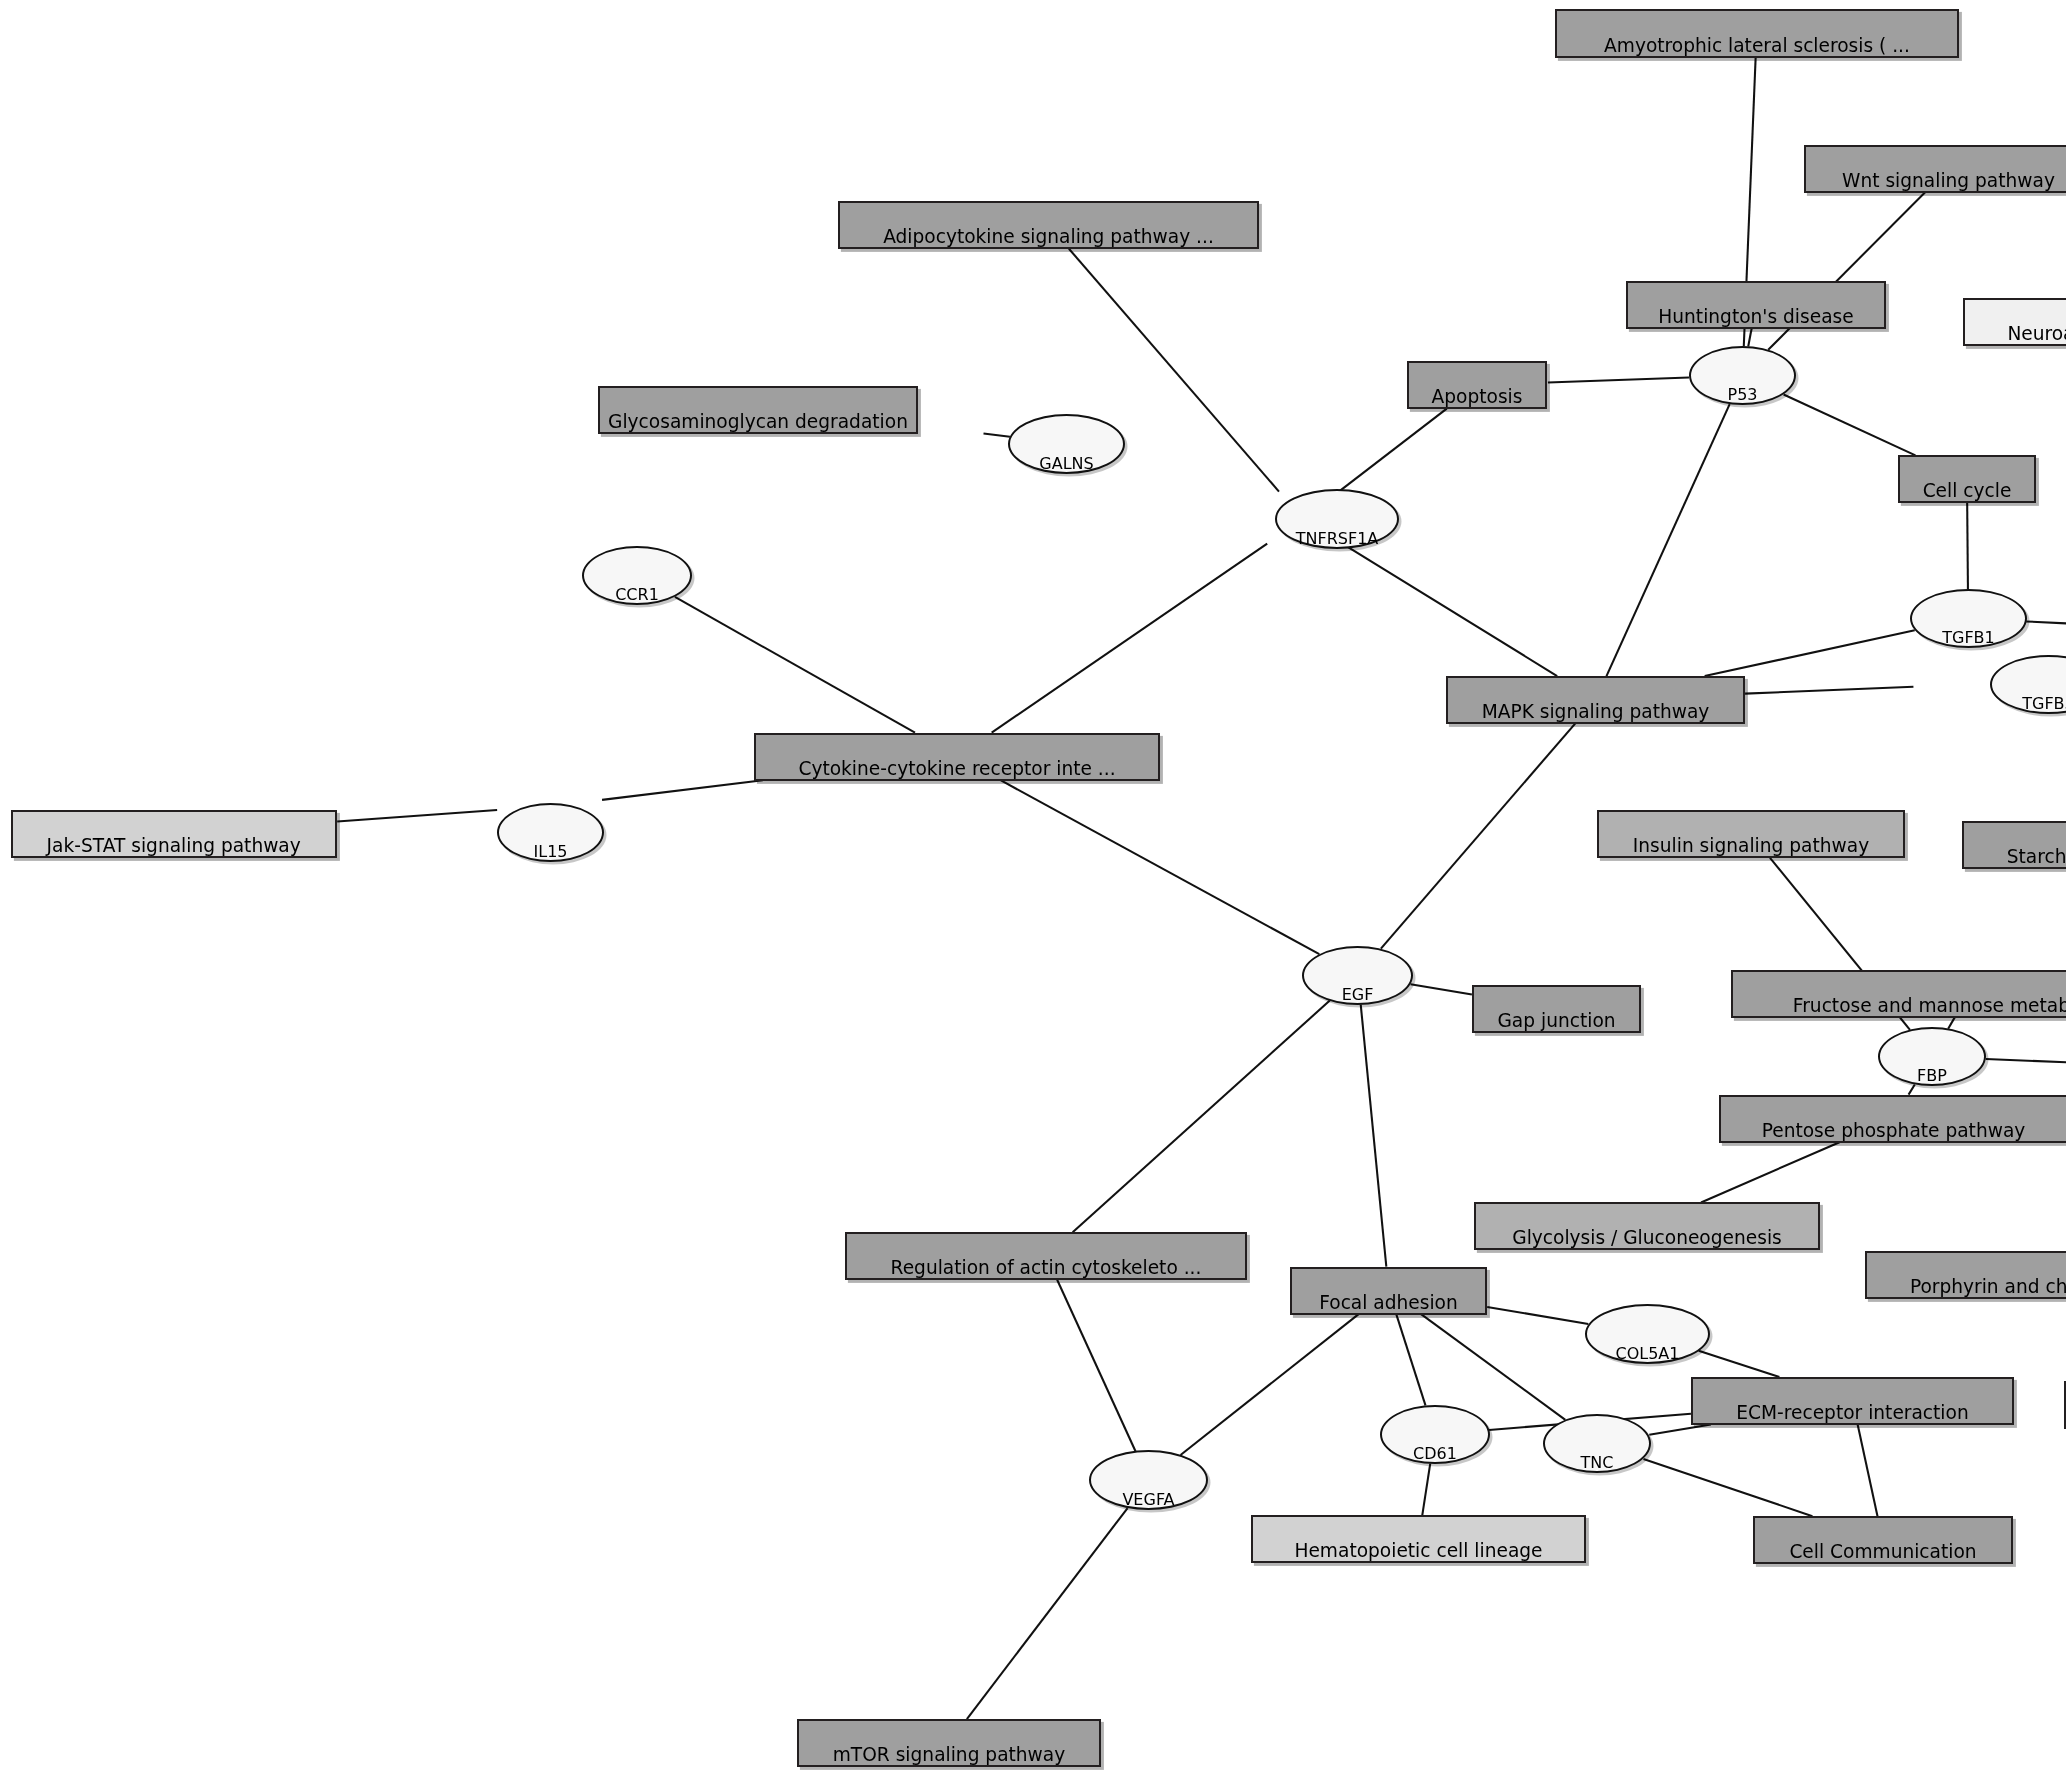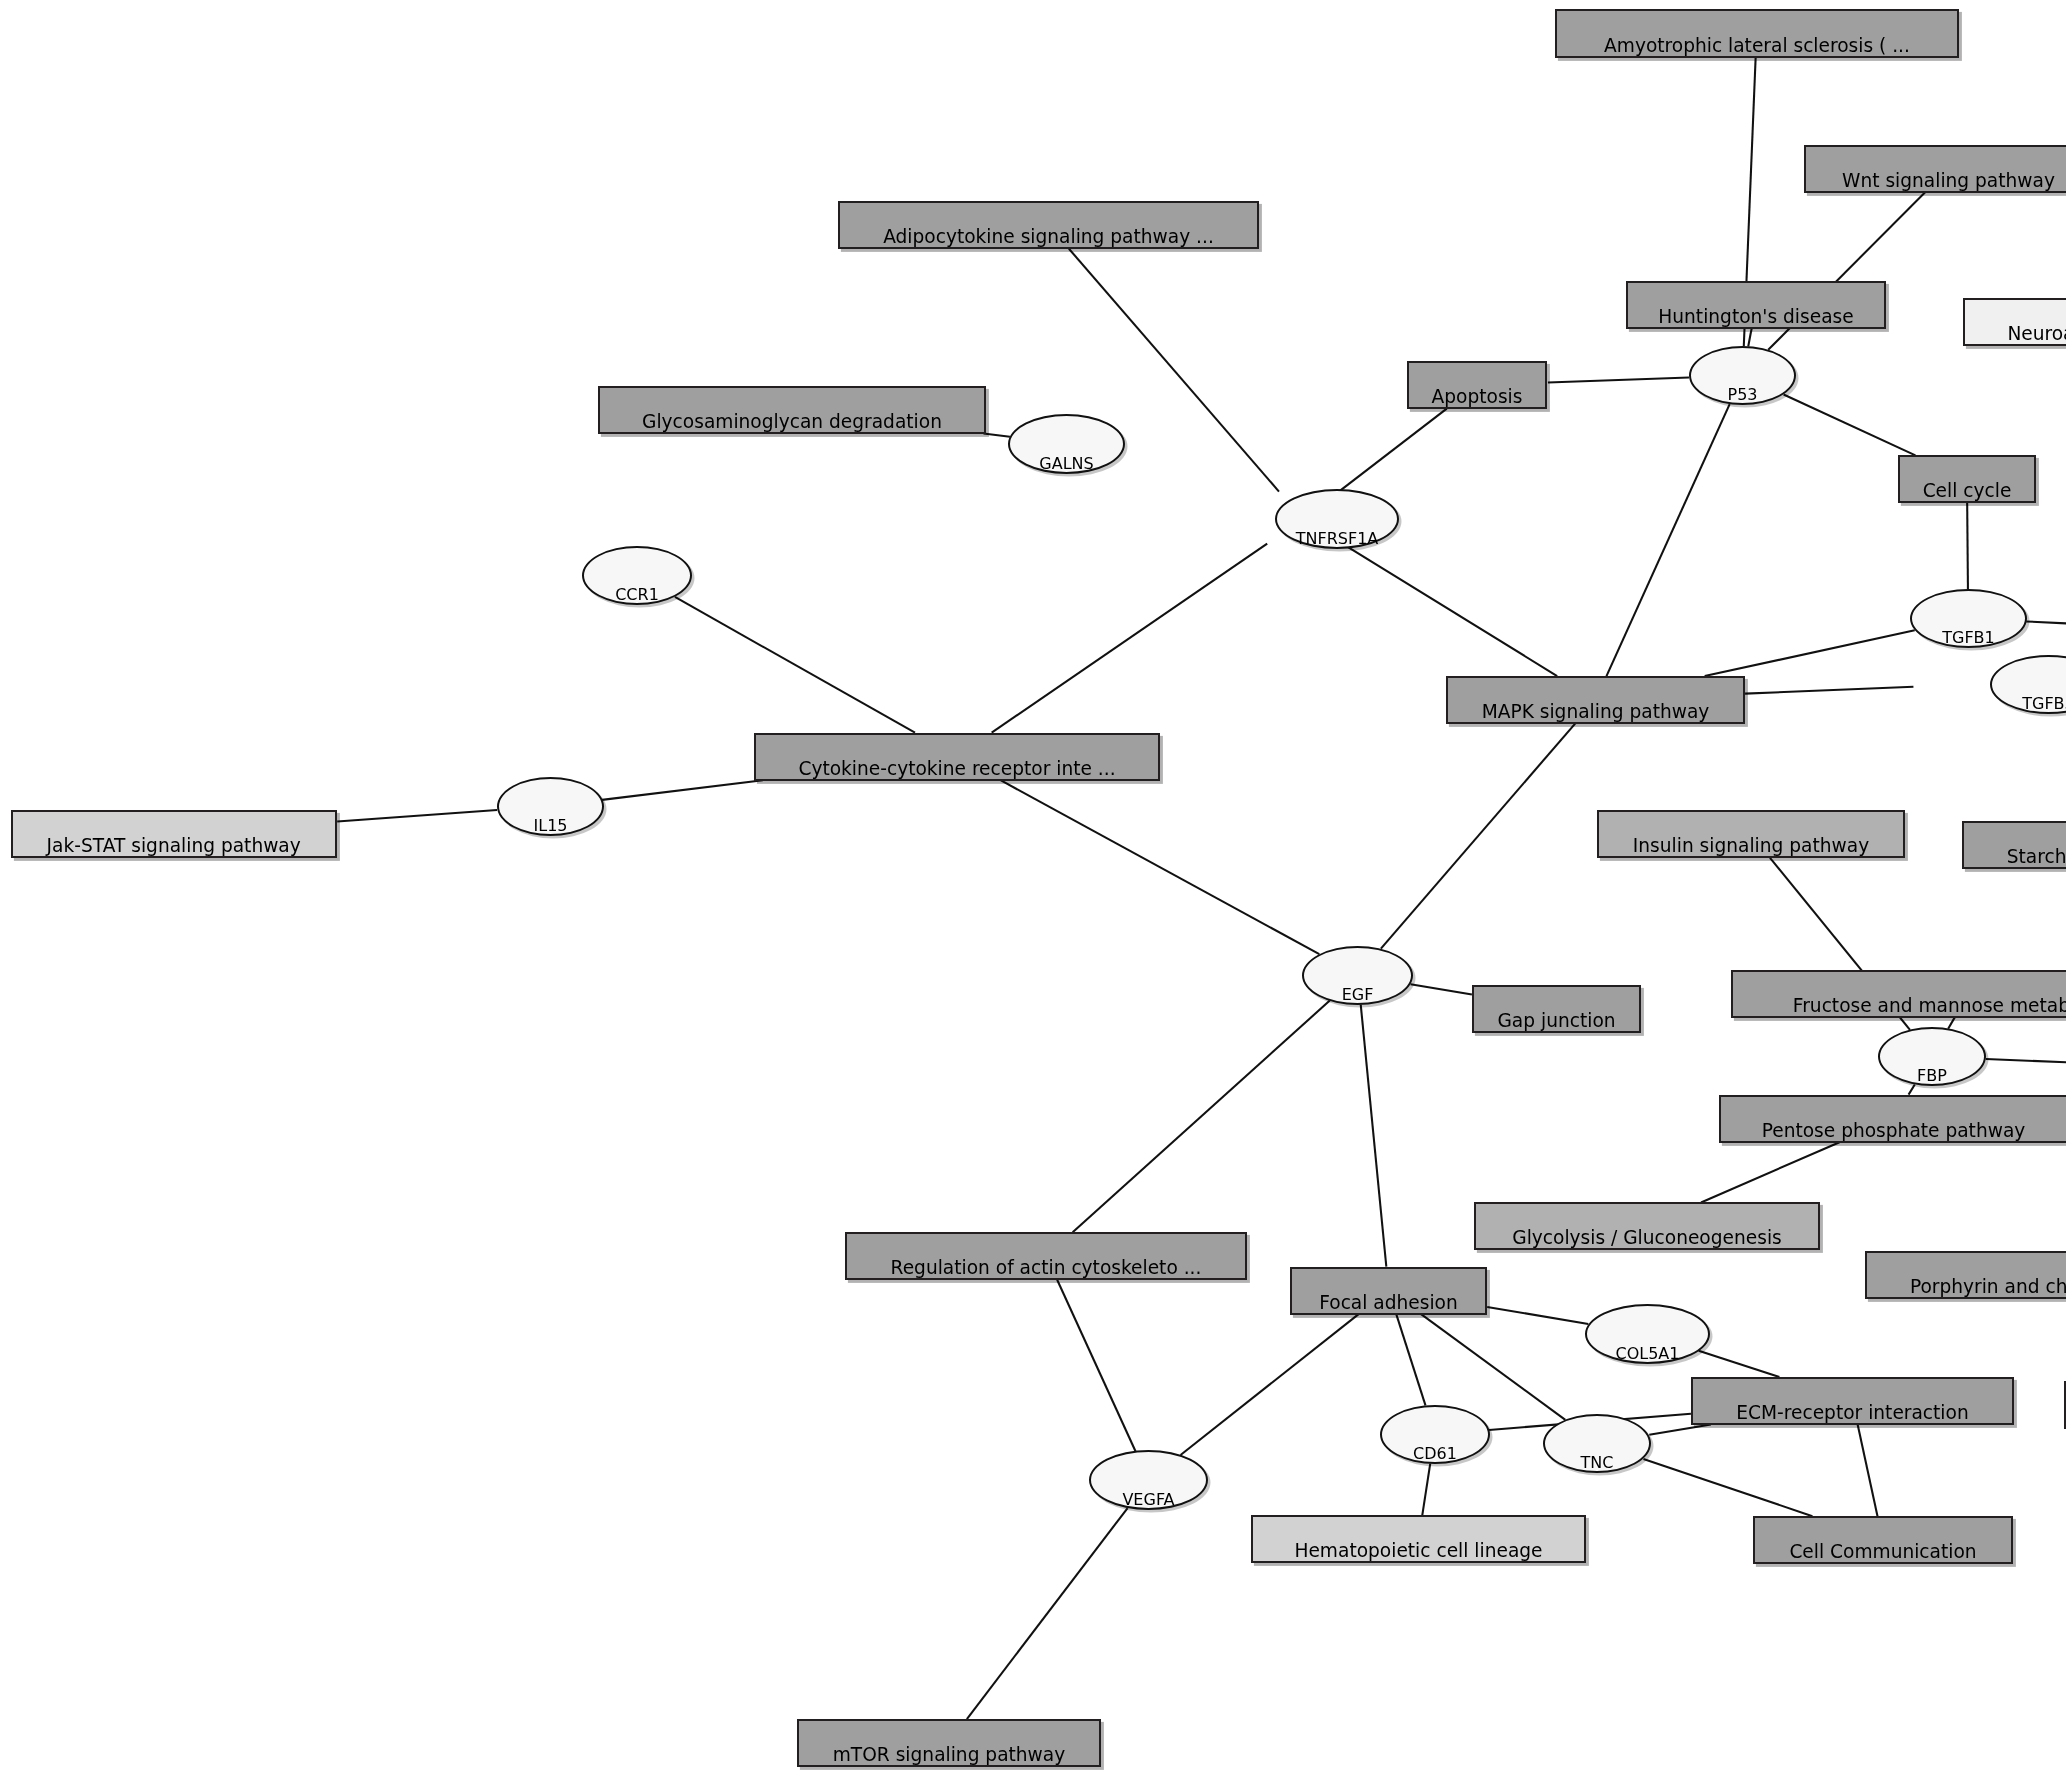--- a/index.html
+++ b/index.html
@@ -109,21 +109,21 @@
       </div>
       <div class="node pathway" style="left: 1407px; top: 361px; width: 140px; height: 48px; background: rgb(159, 159, 159); border-color: rgb(35, 31, 32);">
         <span>Apoptosis</span>
       </div>
       <div class="node gene" style="left: 1689px; top: 346px; width: 107px; height: 59px; background: rgb(247, 247, 247);">
         <span>P53</span>
       </div>
       <div class="node pathway" style="left: 1898px; top: 455px; width: 138px; height: 48px; background: rgb(159, 159, 159); border-color: rgb(35, 31, 32);">
         <span>Cell cycle</span>
       </div>
-      <div class="node pathway" style="left: 598px; top: 386px; width: 388px; height: 48px; background: rgb(159, 159, 159); border-color: rgb(35, 31, 32);">
+      <div class="node pathway" style="left: 598px; top: 386px; width: 320px; height: 48px; background: rgb(159, 159, 159); border-color: rgb(35, 31, 32);">
         <span>Glycosaminoglycan degradation</span>
       </div>
       <div class="node gene" style="left: 1008px; top: 414px; width: 117px; height: 60px; background: rgb(247, 247, 247);">
         <span>GALNS</span>
       </div>
       <div class="node gene" style="left: 1275px; top: 489px; width: 124px; height: 60px; background: rgb(247, 247, 247);">
         <span>TNFRSF1A</span>
       </div>
       <div class="node gene" style="left: 582px; top: 546px; width: 110px; height: 59px; background: rgb(247, 247, 247);">
         <span>CCR1</span>
@@ -136,21 +136,21 @@
       </div>
       <div class="node pathway" style="left: 1446px; top: 676px; width: 299px; height: 48px; background: rgb(159, 159, 159); border-color: rgb(35, 31, 32);">
         <span>MAPK signaling pathway</span>
       </div>
       <div class="node pathway" style="left: 754px; top: 733px; width: 406px; height: 48px; background: rgb(159, 159, 159); border-color: rgb(35, 31, 32);">
         <span>Cytokine-cytokine receptor inte ...</span>
       </div>
       <div class="node pathway" style="left: 10.7px; top: 810px; width: 326px; height: 48px; background: rgb(210, 210, 210); border-color: rgb(35, 31, 32);">
         <span>Jak-STAT signaling pathway</span>
       </div>
-      <div class="node gene" style="left: 497px; top: 777px; width: 107px; height: 59px; background: rgb(247, 247, 247);">
+      <div class="node gene" style="left: 497px; top: 803px; width: 107px; height: 59px; background: rgb(247, 247, 247);">
         <span>IL15</span>
       </div>
       <div class="node pathway" style="left: 1597px; top: 810px; width: 308px; height: 48px; background: rgb(177, 177, 177); border-color: rgb(35, 31, 32);">
         <span>Insulin signaling pathway</span>
       </div>
       <div class="node pathway" style="left: 1962px; top: 821px; width: 383px; height: 48px; background: rgb(159, 159, 159); border-color: rgb(35, 31, 32);">
         <span>Starch and sucrose metabolism</span>
       </div>
       <div class="node gene" style="left: 1302px; top: 946px; width: 111px; height: 59px; background: rgb(247, 247, 247);">
         <span>EGF</span>

